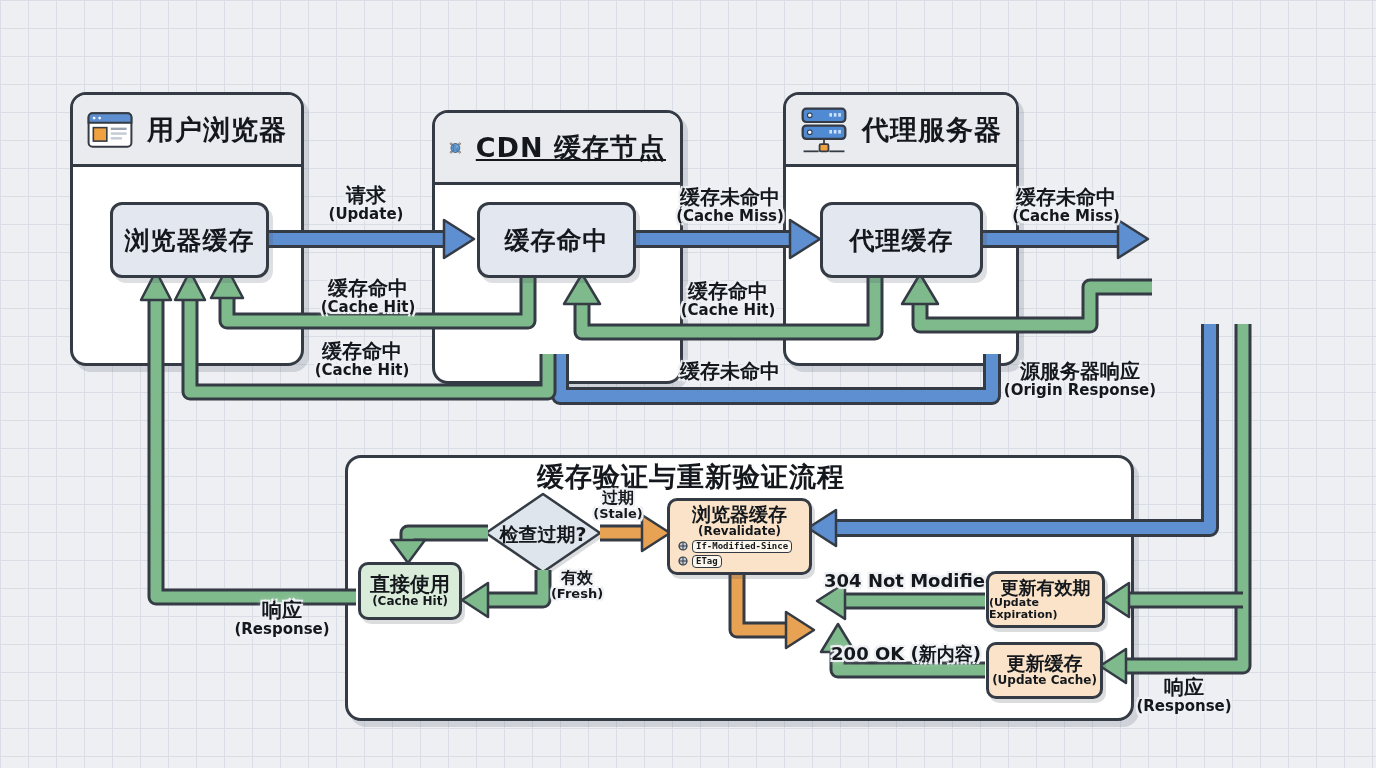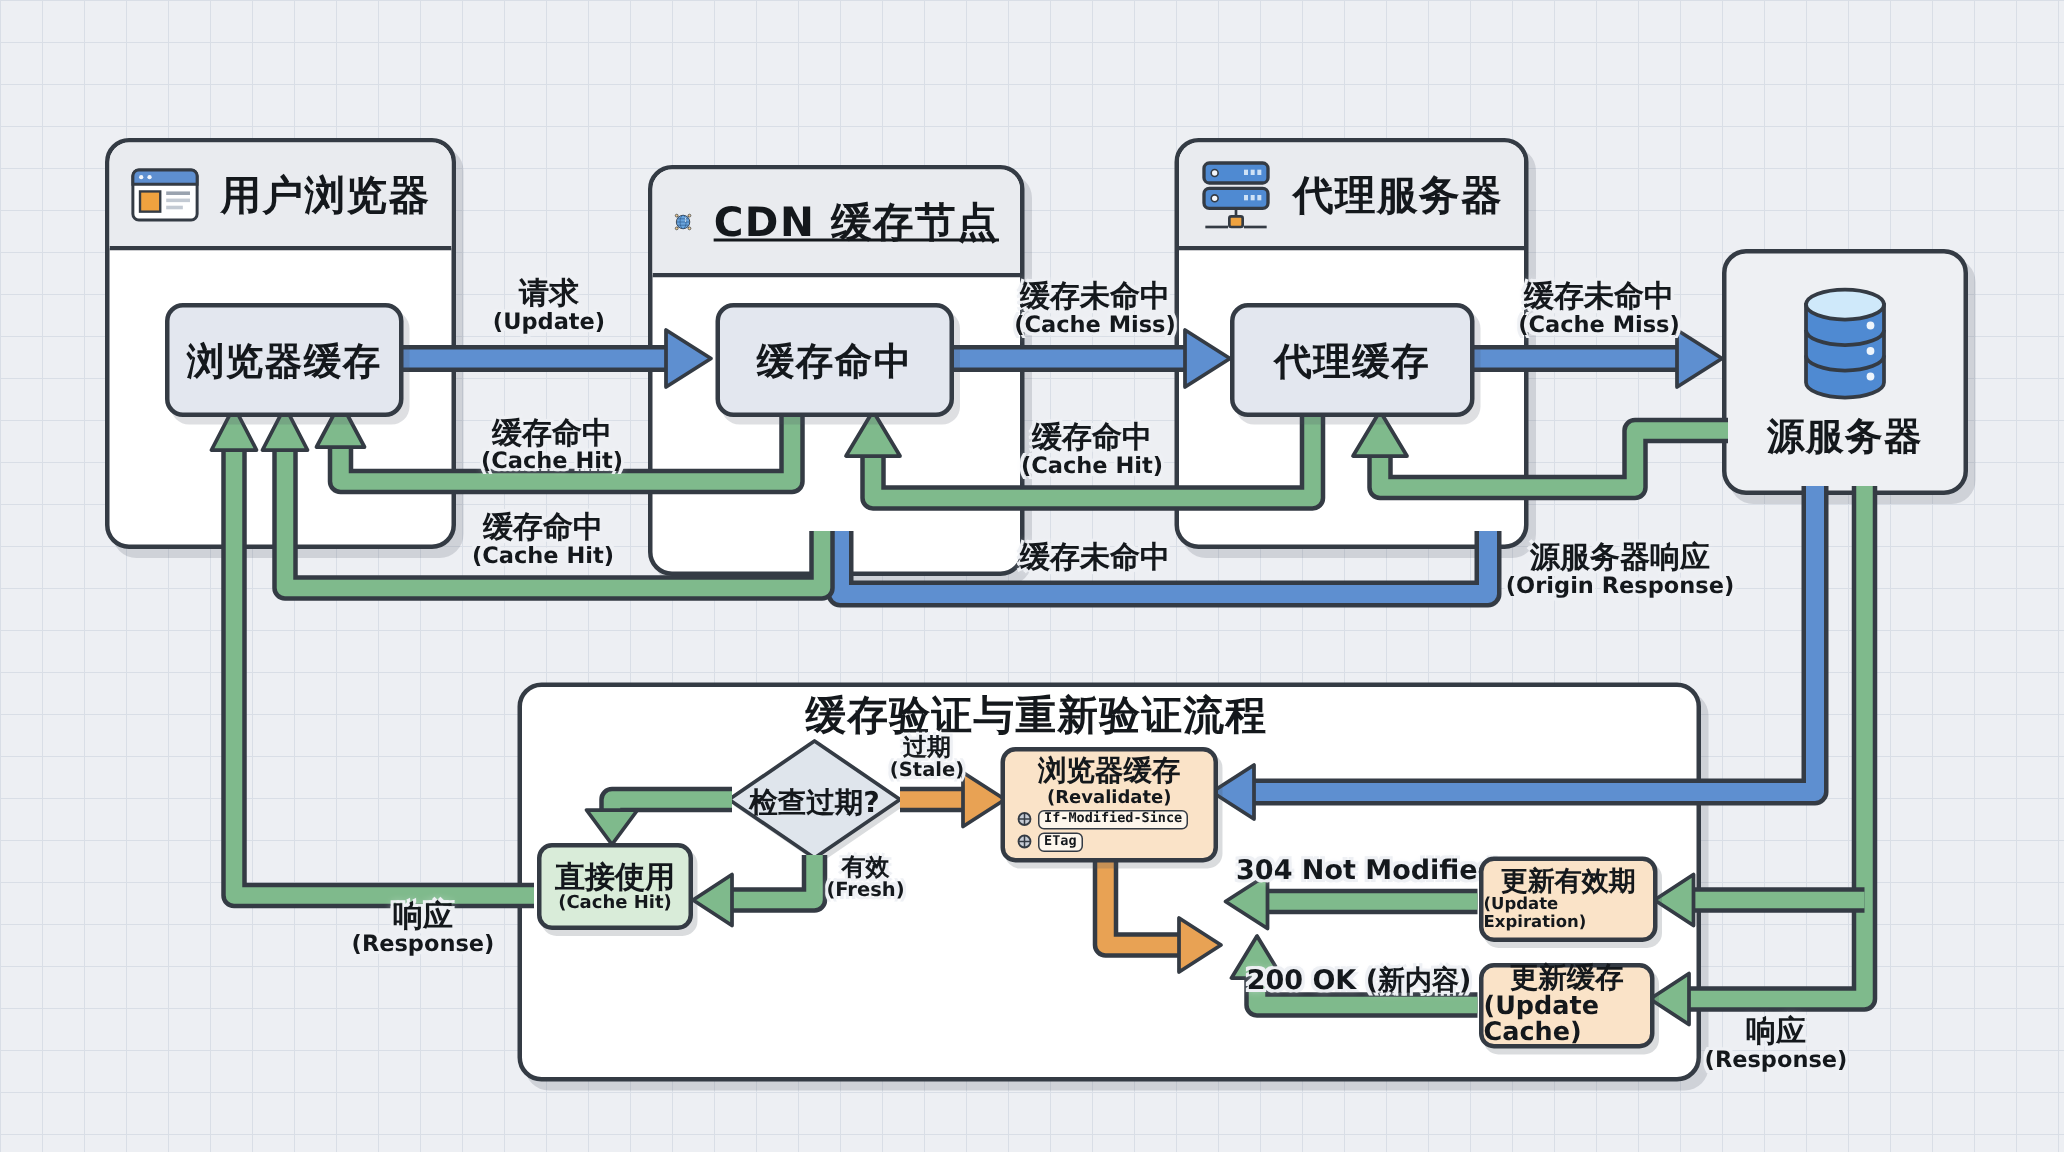--- a/index.html
+++ b/index.html
@@ -129,32 +129,20 @@
           <rect x="43" y="26" width="3" height="4" fill="#cfe2f6"></rect>
         <line x1="27" y1="36" x2="27" y2="43" stroke="#343b44" stroke-width="2"></line>
         <rect x="22" y="42" width="10" height="8" rx="1.5" fill="#efa23f" stroke="#343b44" stroke-width="2"></rect>
         <line x1="4" y1="50" x2="21" y2="50" stroke="#343b44" stroke-width="2"></line>
         <line x1="33" y1="50" x2="50" y2="50" stroke="#343b44" stroke-width="2"></line>
       </svg>
       <span class="hdr-title">代理服务器</span>
     </div>
   </div>
 
-  <div class="origin-box" style="left:1148px;top:166px;width:158px;height:158px;">
-    <svg width="62" height="78" viewBox="0 0 62 78">
-      <path d="M5 13 v52 a26 10 0 0 0 52 0 v-52 Z" fill="#4f8ad2" stroke="#343b44" stroke-width="2.5"></path>
-      <path d="M5 30 a26 10 0 0 0 52 0" fill="none" stroke="#343b44" stroke-width="2.5"></path>
-      <path d="M5 47 a26 10 0 0 0 52 0" fill="none" stroke="#343b44" stroke-width="2.5"></path>
-      <ellipse cx="31" cy="13" rx="26" ry="10" fill="#cfe9fa" stroke="#343b44" stroke-width="2.5"></ellipse>
-      <circle cx="48" cy="27" r="2.6" fill="#eef5fc"></circle>
-      <circle cx="48" cy="44" r="2.6" fill="#eef5fc"></circle>
-      <circle cx="48" cy="61" r="2.6" fill="#eef5fc"></circle>
-    </svg>
-    <span class="origin-title">源服务器</span>
-  </div>
 
   <div class="container" style="left:345px;top:455px;width:783px;height:260px;background:#ffffff;"></div>
 
   <svg class="wires" width="1376" height="768" viewBox="0 0 1376 768">
     <g fill="none" stroke-linejoin="round" stroke-linecap="butt">
 
       <g>
         <polygon points="546,499 603,537 546,576 489,537" fill="rgba(70,78,92,.2)"></polygon>
         <polygon points="543,494 600,533 543,572 486,533" fill="#dfe5ec" stroke="#343b44" stroke-width="2.5"></polygon>
       </g>
@@ -348,16 +336,16 @@
   <div class="edge-label status" style="left:906px;top:644px;">
     <span>200 OK (新内容)</span>
   </div>
 
   <div class="flowbox orange-fill" style="left:986px;top:571px;width:119px;height:57px;">
     <span class="zh" style="font-size:18px;">更新有效期</span>
     <span class="en" style="font-size:11px;">(Update Expiration)</span>
   </div>
   <div class="flowbox orange-fill" style="left:986px;top:642px;width:117px;height:57px;">
     <span class="zh" style="font-size:19px;">更新缓存</span>
-    <span class="en" style="font-size:17px;">(Update Cache)</span>
+    <span class="en" style="font-size:12px;">(Update Cache)</span>
   </div>
 
 </div>
 
 </body></html>

